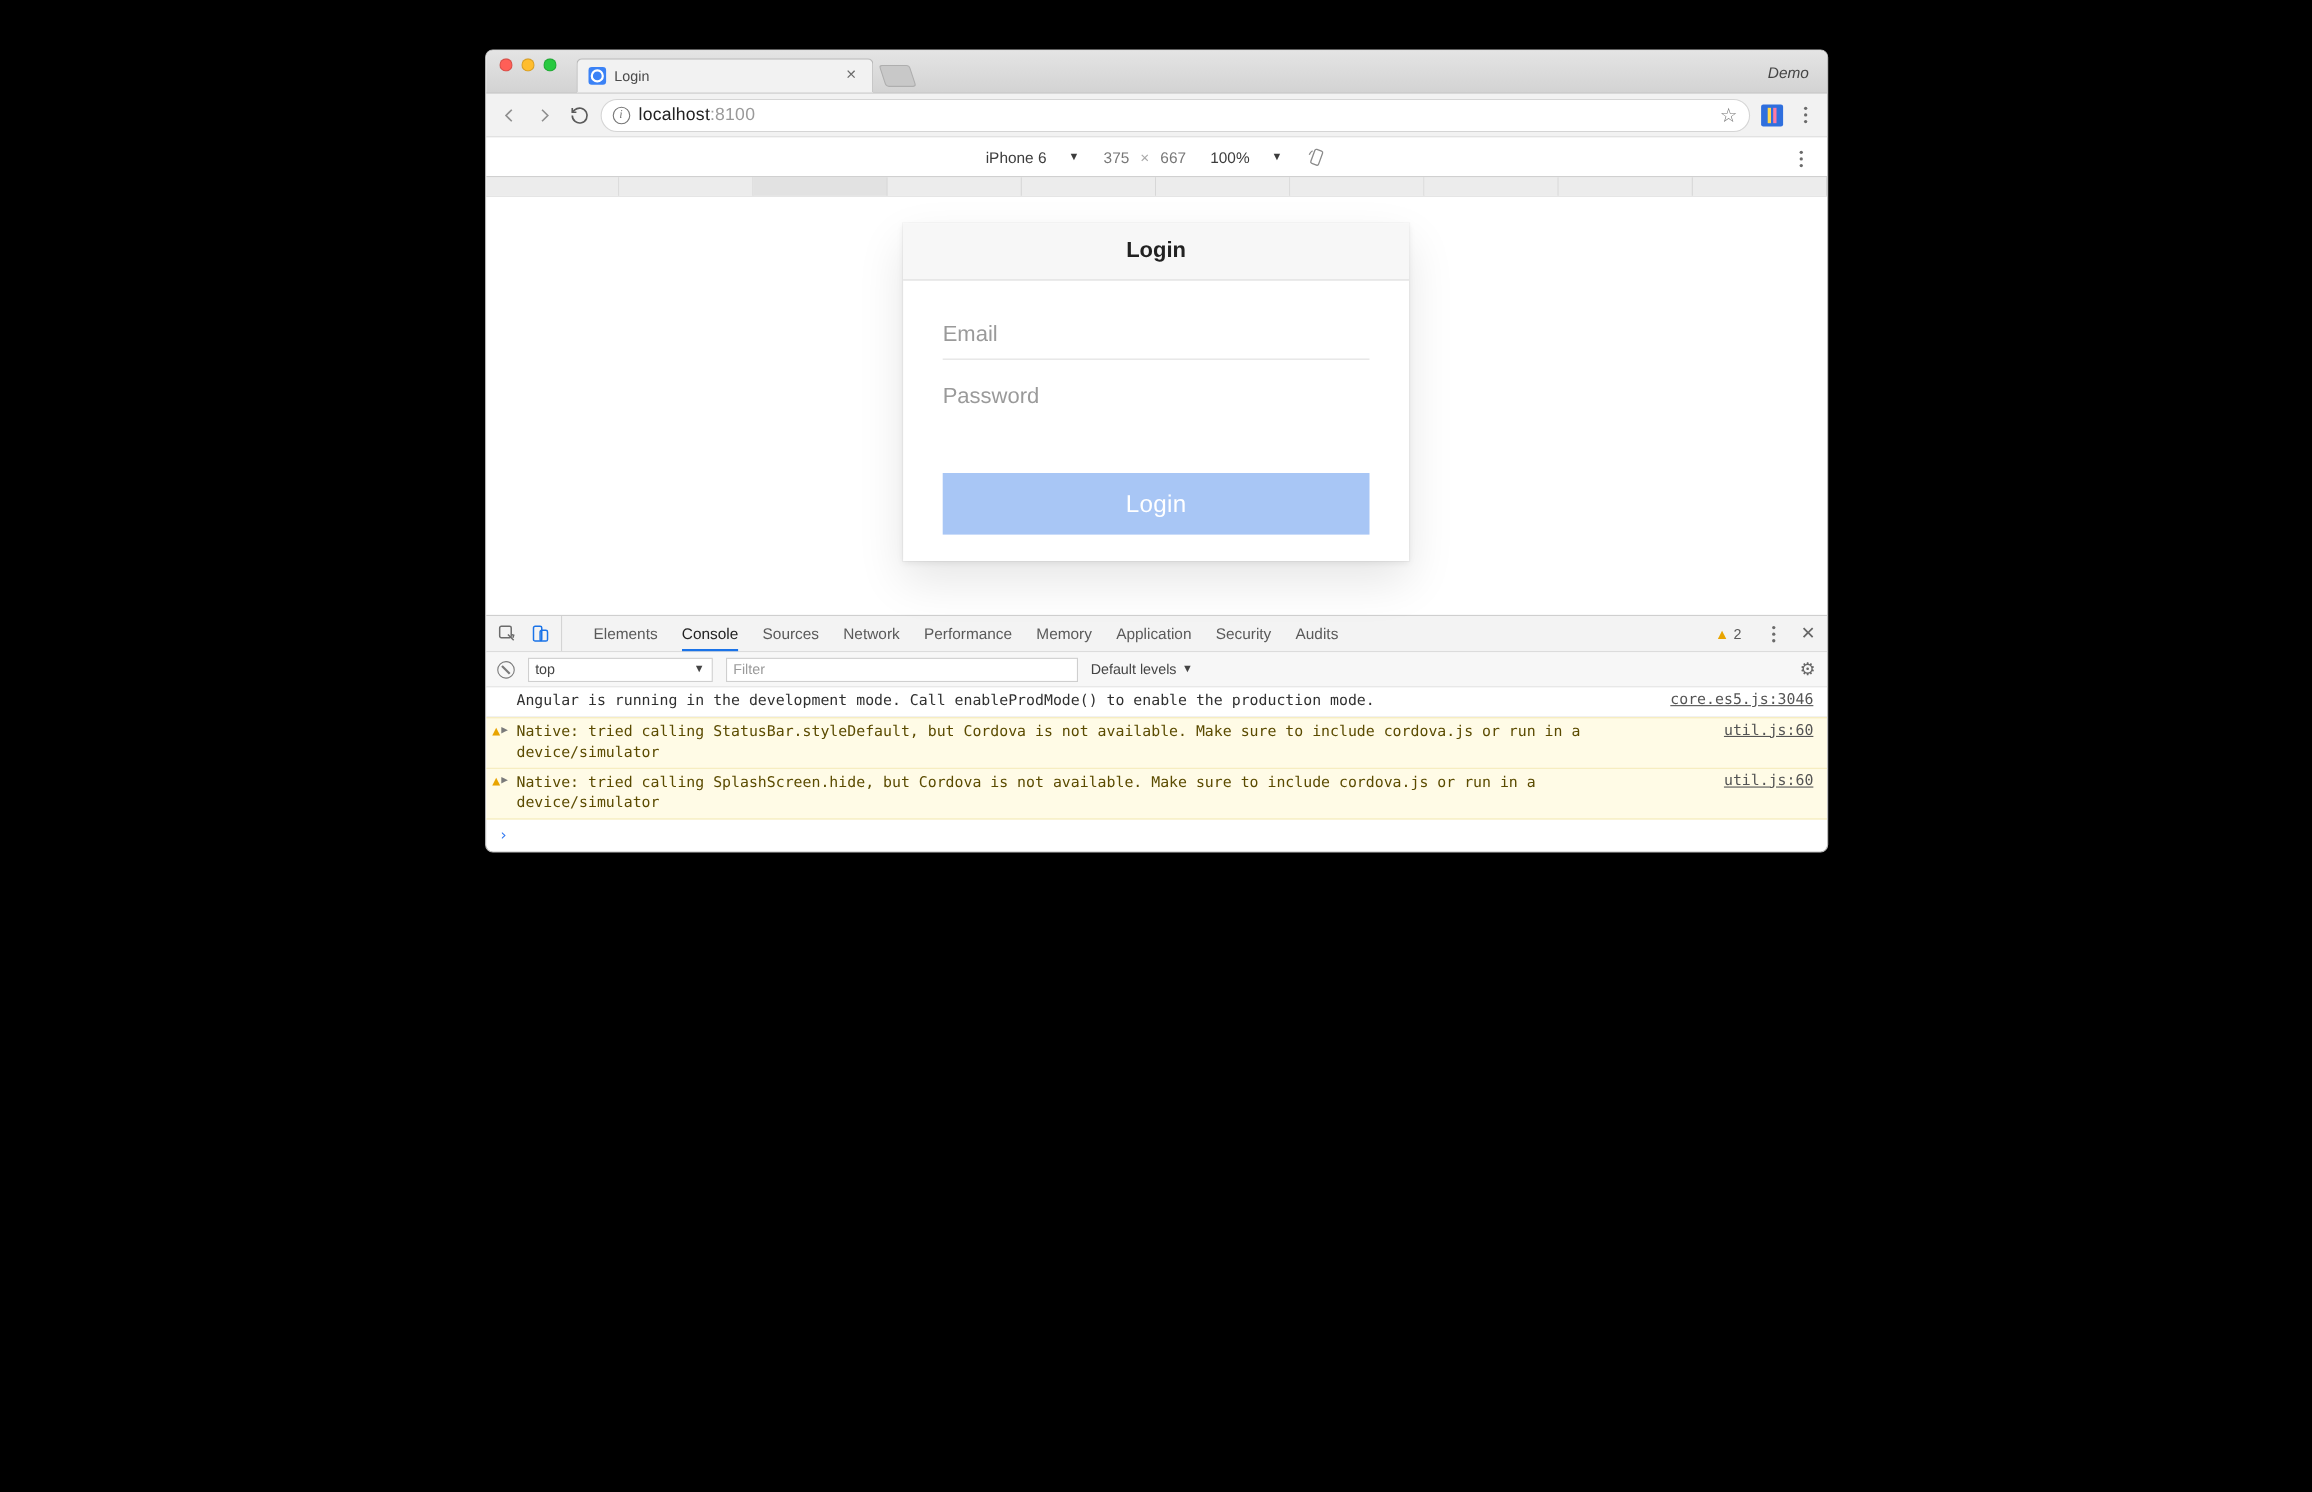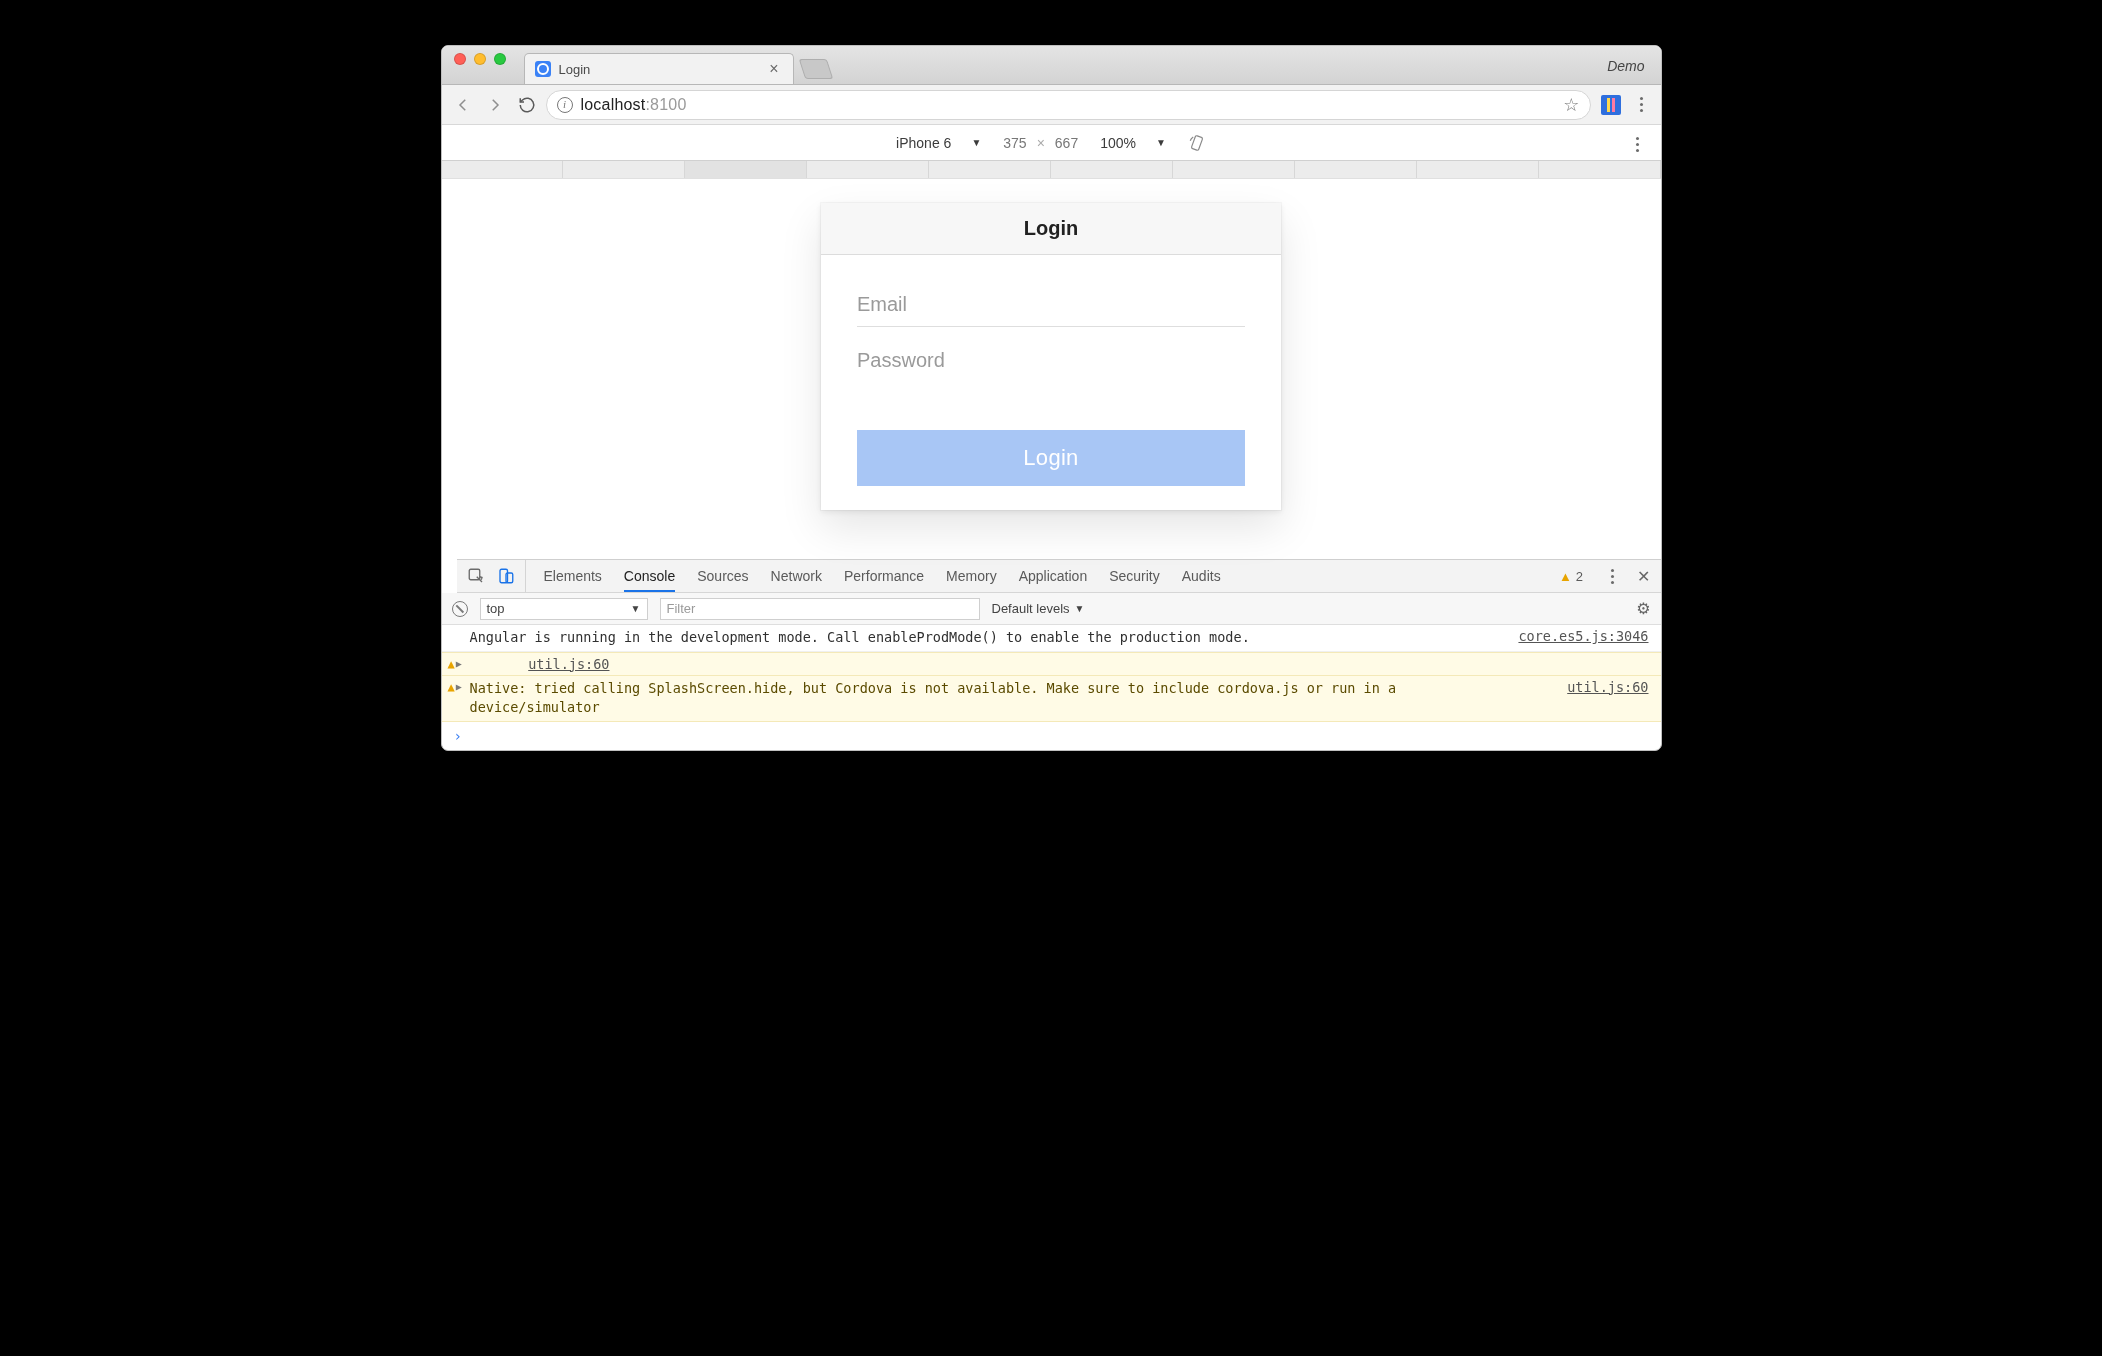--- a/index.html
+++ b/index.html
@@ -160,21 +160,21 @@
     margin-top:48px;
     width:100%; height:56px;
     background:#a8c6f5; color:#fff;
     border:none; font-size:22px;
     letter-spacing:.3px;
   }
 
   
   .dt-header{
     height:34px;background:#f3f3f3;border-top:1px solid #cfcfcf;border-bottom:1px solid #d6d6d6;
-    display:flex;align-items:center;gap:0;padding:0 10px;font-size:14px;color:#5a5a5a;margin-left:15px;
+    display:flex;align-items:center;gap:11px;padding:0 10px;font-size:14px;color:#5a5a5a;
   }
   .dt-left{display:flex;align-items:center;gap:12px;padding-right:10px;border-right:1px solid #d4d4d4;height:100%;}
   .dt-icon{width:18px;height:18px;color:#6b6b6b;}
   .dt-tabs{display:flex;align-items:center;gap:22px;padding:0 18px;height:100%;}
   .dt-tab{height:100%;display:flex;align-items:center;color:#5a5a5a;}
   .dt-tab.active{color:#222;font-weight:500;border-bottom:2px solid #1a73e8; padding-top:2px;}
   .dt-right{margin-left:auto;display:flex;align-items:center;gap:14px;}
   .warn-badge{display:flex;align-items:center;gap:4px;color:#5a5a5a;font-size:13px;}
   .warn-badge .tri-warn{color:#e8a400;font-size:13px;}
   .dt-close{font-size:16px;color:#666;}
@@ -366,20 +366,21 @@
   <div class="console" id="console-out">
       <div class="row">
         <div class="msg">Angular is running in the development mode. Call enableProdMode() to enable the production mode.</div>
         <div class="src">core.es5.js:3046</div>
       </div>
       <div class="row warn">
         <div class="gutter">
           <span class="tri-w">▲</span>
           <span class="disclosure">▶</span>
         </div>
+        <div class="msg">Native: tried calling StatusBar.styleDefault, but Cordova is not available. Make sure to include cordova.js or run in a device/simulator</div>
         <div class="src">util.js:60</div>
       </div>
       <div class="row warn">
         <div class="gutter">
           <span class="tri-w">▲</span>
           <span class="disclosure">▶</span>
         </div>
         <div class="msg">Native: tried calling SplashScreen.hide, but Cordova is not available. Make sure to include cordova.js or run in a device/simulator</div>
         <div class="src">util.js:60</div>
       </div>

